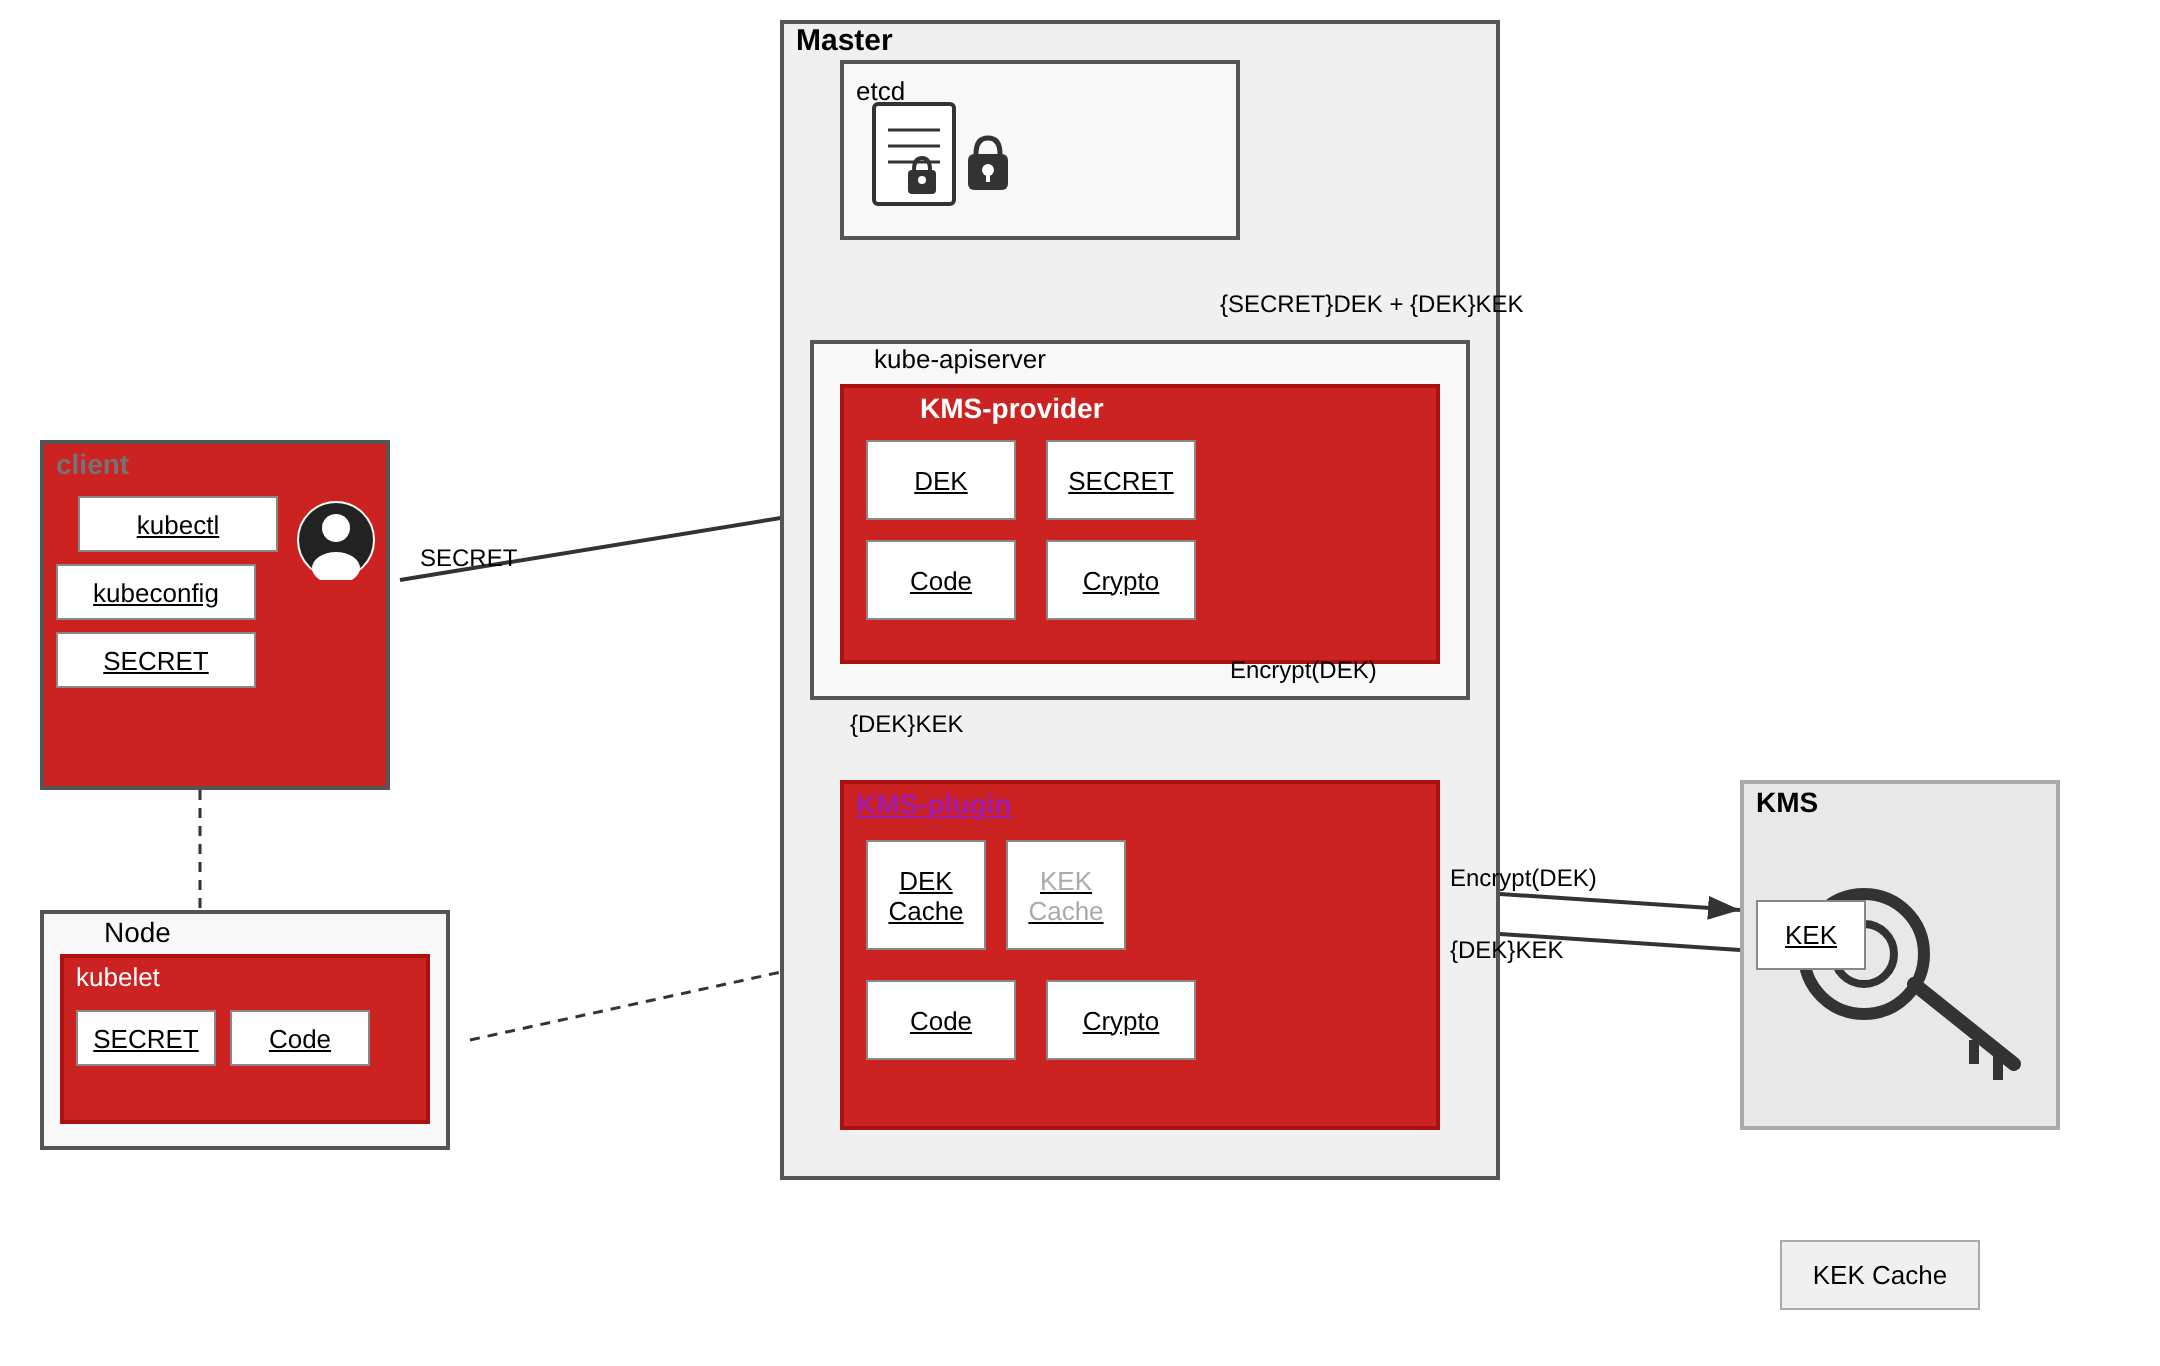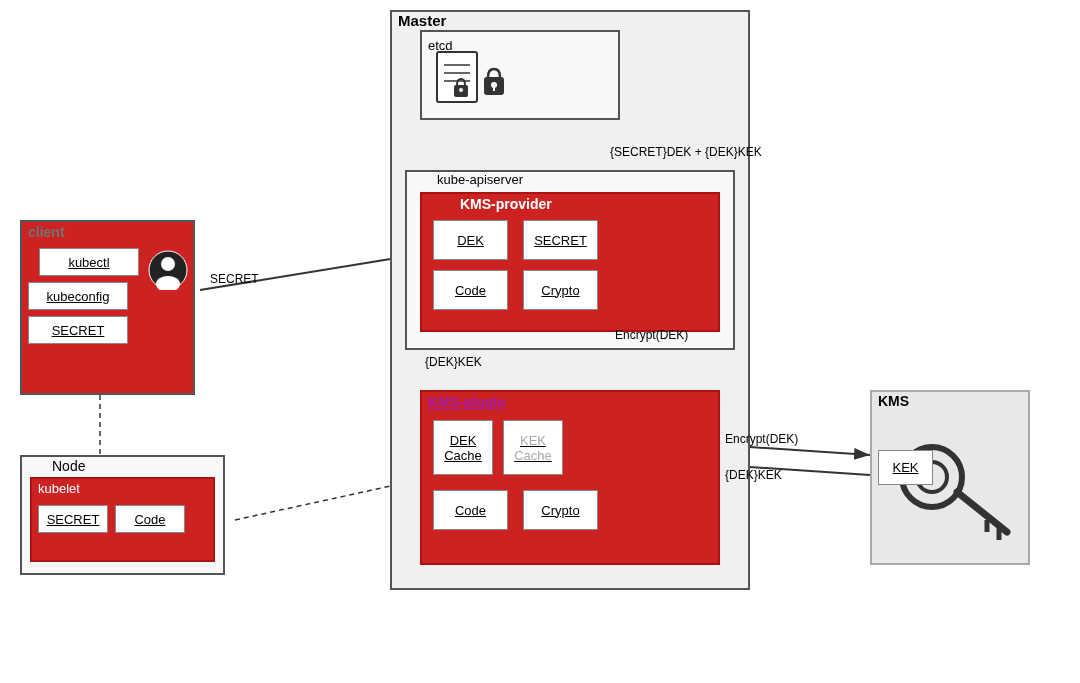--- a/index.html
+++ b/index.html
@@ -420,14 +420,17 @@
       <line x1="100" y1="88" x2="100" y2="100" stroke="#333" stroke-width="5"></line>
       <line x1="112" y1="96" x2="112" y2="108" stroke="#333" stroke-width="5"></line>
     </svg>
   </div>
   <span class="kms-label">KMS</span>
 
   <div class="cell cell-kek">
     <span>KEK</span>
   </div>
 
+  <div class="kek-cache-box">
+    <span>KEK Cache</span>
+  </div>
 
 </div>
 
 </body></html>

